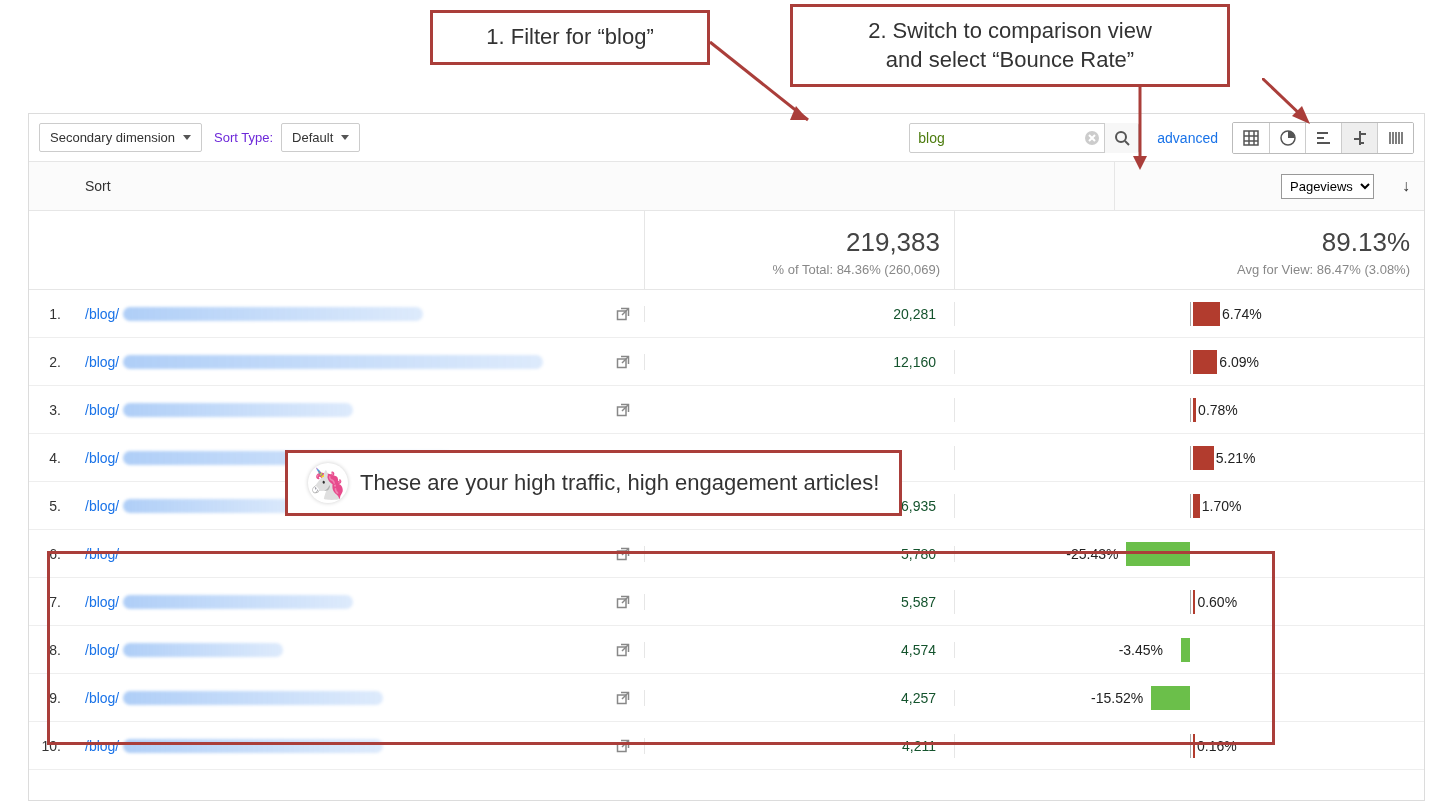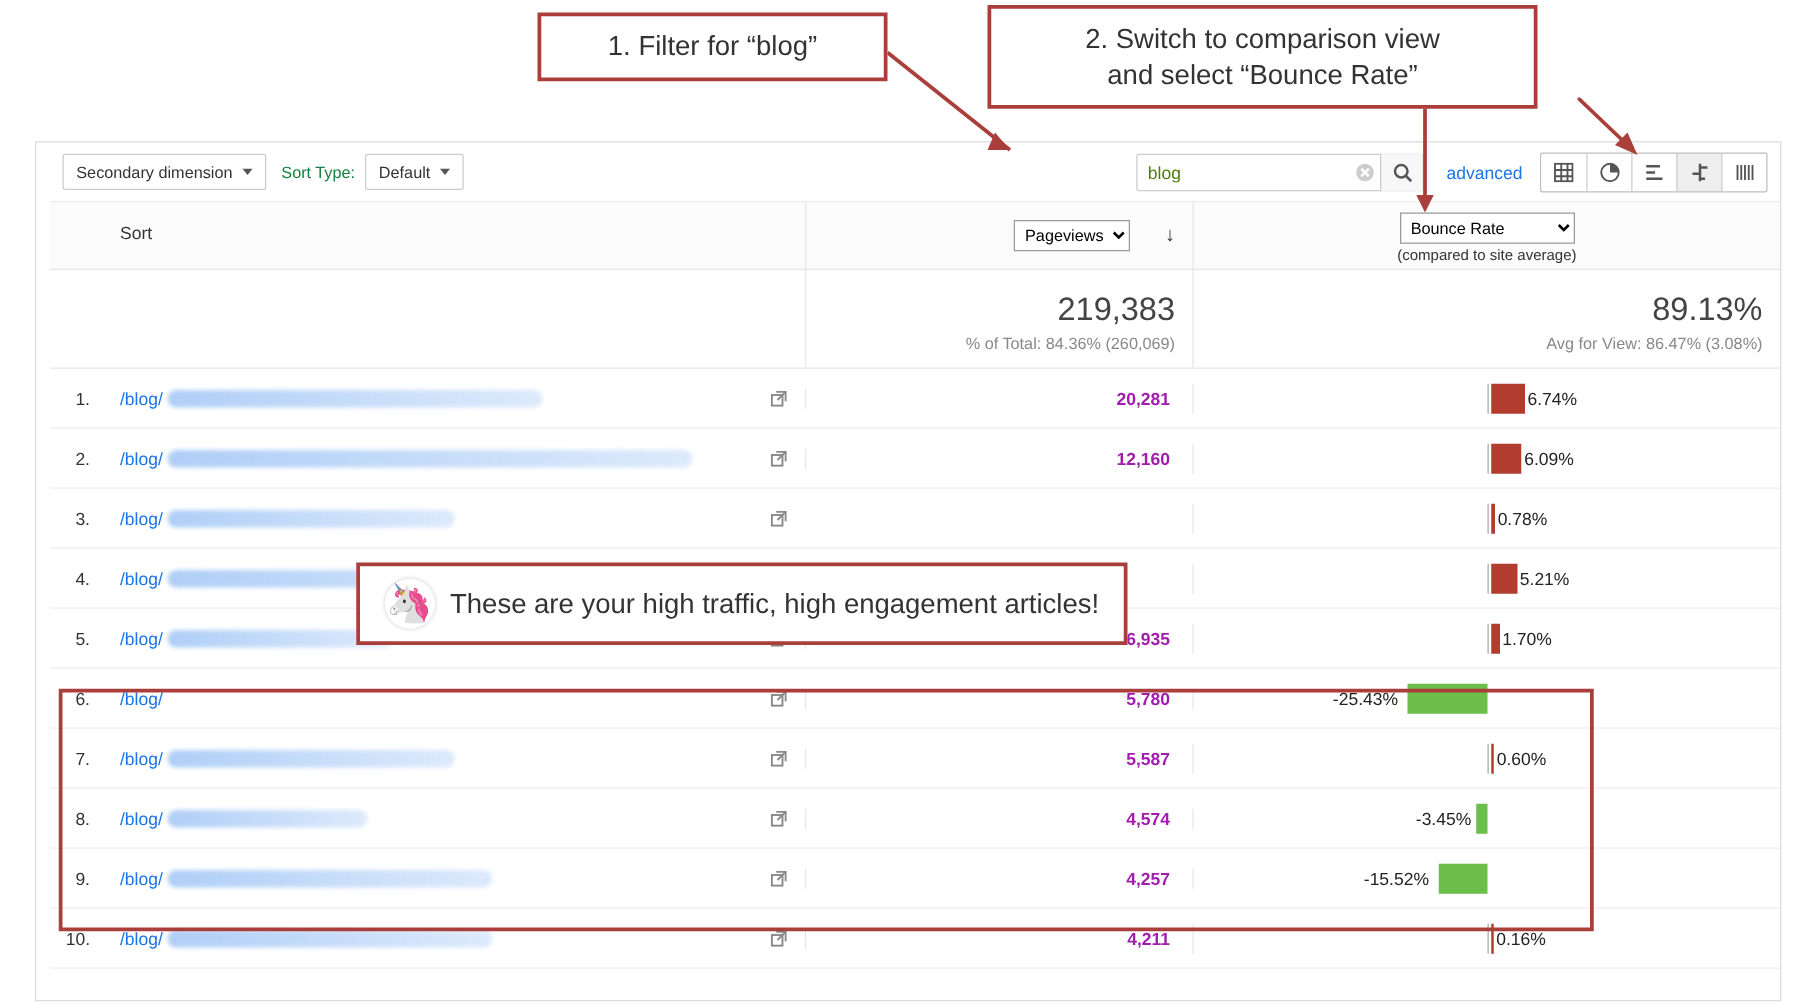--- a/index.html
+++ b/index.html
@@ -32,21 +32,20 @@
   }
   .arrow line { stroke: #aa3e3a; stroke-width: 3; }
   .arrow polygon { fill: #aa3e3a; }
 
   
   .panel {
     position: absolute;
     top: 113px; left: 28px; right: 28px; bottom: 5px;
     border: 1px solid #dcdcdc;
     background: #fff;
-    padding-left: 11px;
   }
   .toolbar {
     height: 48px;
     border-bottom: 1px solid #e6e6e6;
     display: flex;
     align-items: center;
     padding: 0 10px;
     gap: 8px;
     font-size: 13px;
   }
@@ -60,21 +59,21 @@
     gap: 8px;
     cursor: pointer;
   }
   .caret {
     width: 0; height: 0;
     border-left: 4px solid transparent;
     border-right: 4px solid transparent;
     border-top: 5px solid #555;
     display: inline-block;
   }
-  .sort-label { color: #15803d; margin-left: 4px; }
+  .sort-label { color: #6d28d9; margin-left: 4px; }
   .toolbar-spacer { flex: 1; }
   .search-wrap {
     display: flex;
     align-items: center;
     border: 1px solid #ccc;
     border-radius: 2px;
     height: 30px;
     background: #fff;
   }
   .search-input {
@@ -176,21 +175,21 @@
     height: 14px;
     border-radius: 7px;
     background: linear-gradient(90deg, rgba(26,115,232,0.35), rgba(26,115,232,0.15));
     filter: blur(1.5px);
   }
   .ext-icon {
     position:absolute; right: 14px;
     color:#888; cursor:pointer;
   }
   .ext-icon svg { display:block; }
-  .row .col-pv { font-weight: bold; color:#a21caf; display:block; padding: 0 18px; }
+  .row .col-pv { font-weight: normal; color:#14532d; display:block; padding: 0 18px; }
   .row .col-br { display:flex; align-items:center; padding:0; }
   .br-left {
     flex: 0 0 235px;
     position: relative;
     height: 100%;
     display:flex; align-items:center; justify-content:flex-end;
     padding-right: 4px;
   }
   .br-right {
     flex: 1;
@@ -336,26 +335,20 @@
 
   <div class="header-row">
     <div class="col-idx"></div>
     <div class="col-page">Sort</div>
     <div class="col-pv">
       <select class="metric-select">
         <option>Pageviews</option>
       </select>
       <span class="sort-arrow">↓</span>
     </div>
-    <div class="col-br">
-      <select class="metric-select" style="min-width:140px;">
-        <option>Bounce Rate</option>
-      </select>
-      <div class="sub-note">(compared to site average)</div>
-    </div>
   </div>
 
   <div class="summary-row">
     <div class="col-idx"></div>
     <div class="col-page"></div>
     <div class="col-pv">
       <div class="big-num">219,383</div>
       <div class="small-note">% of Total: 84.36% (260,069)</div>
     </div>
     <div class="col-br">
@@ -528,21 +521,21 @@
               <rect x="1.5" y="4" width="8.5" height="8.5"></rect>
               <path d="M5 1.5h7.5V9"></path>
               <line x1="12.5" y1="1.5" x2="6" y2="8"></line>
             </svg>
           </span>
         </div>
         <div class="col-pv">4,574</div>
         <div class="col-br">
           <div class="br-left">
             <div class="bar-neg" style="width: 8.625px;"></div>
-            <span class="br-val" style="margin-right: 7px;">-3.45%</span>
+            <span class="br-val" style="margin-right: 21px;">-3.45%</span>
           </div>
           <div class="br-right"></div>
         </div>
       </div>
       <div class="row">
         <div class="col-idx">9.</div>
         <div class="col-page">
           <span class="page-link">/blog/</span>
           <span class="blurred" style="width: 260px;"></span>
           <span class="ext-icon">

